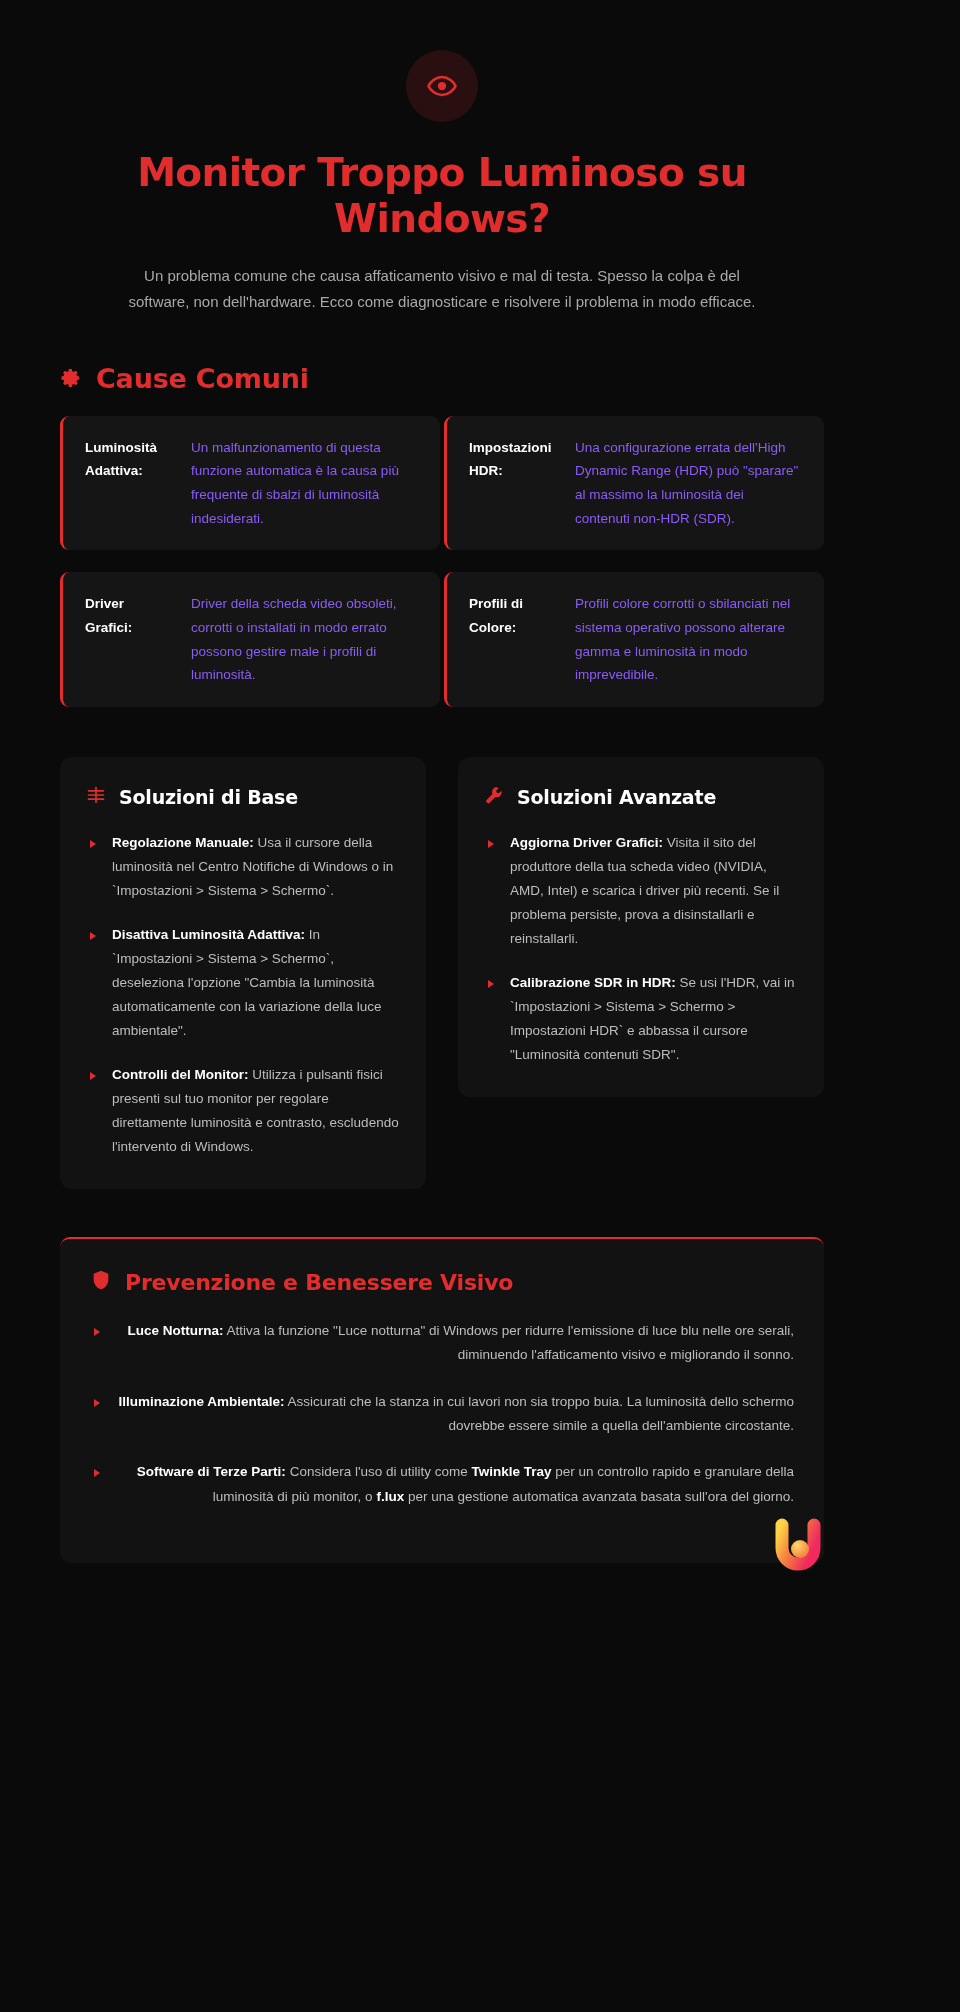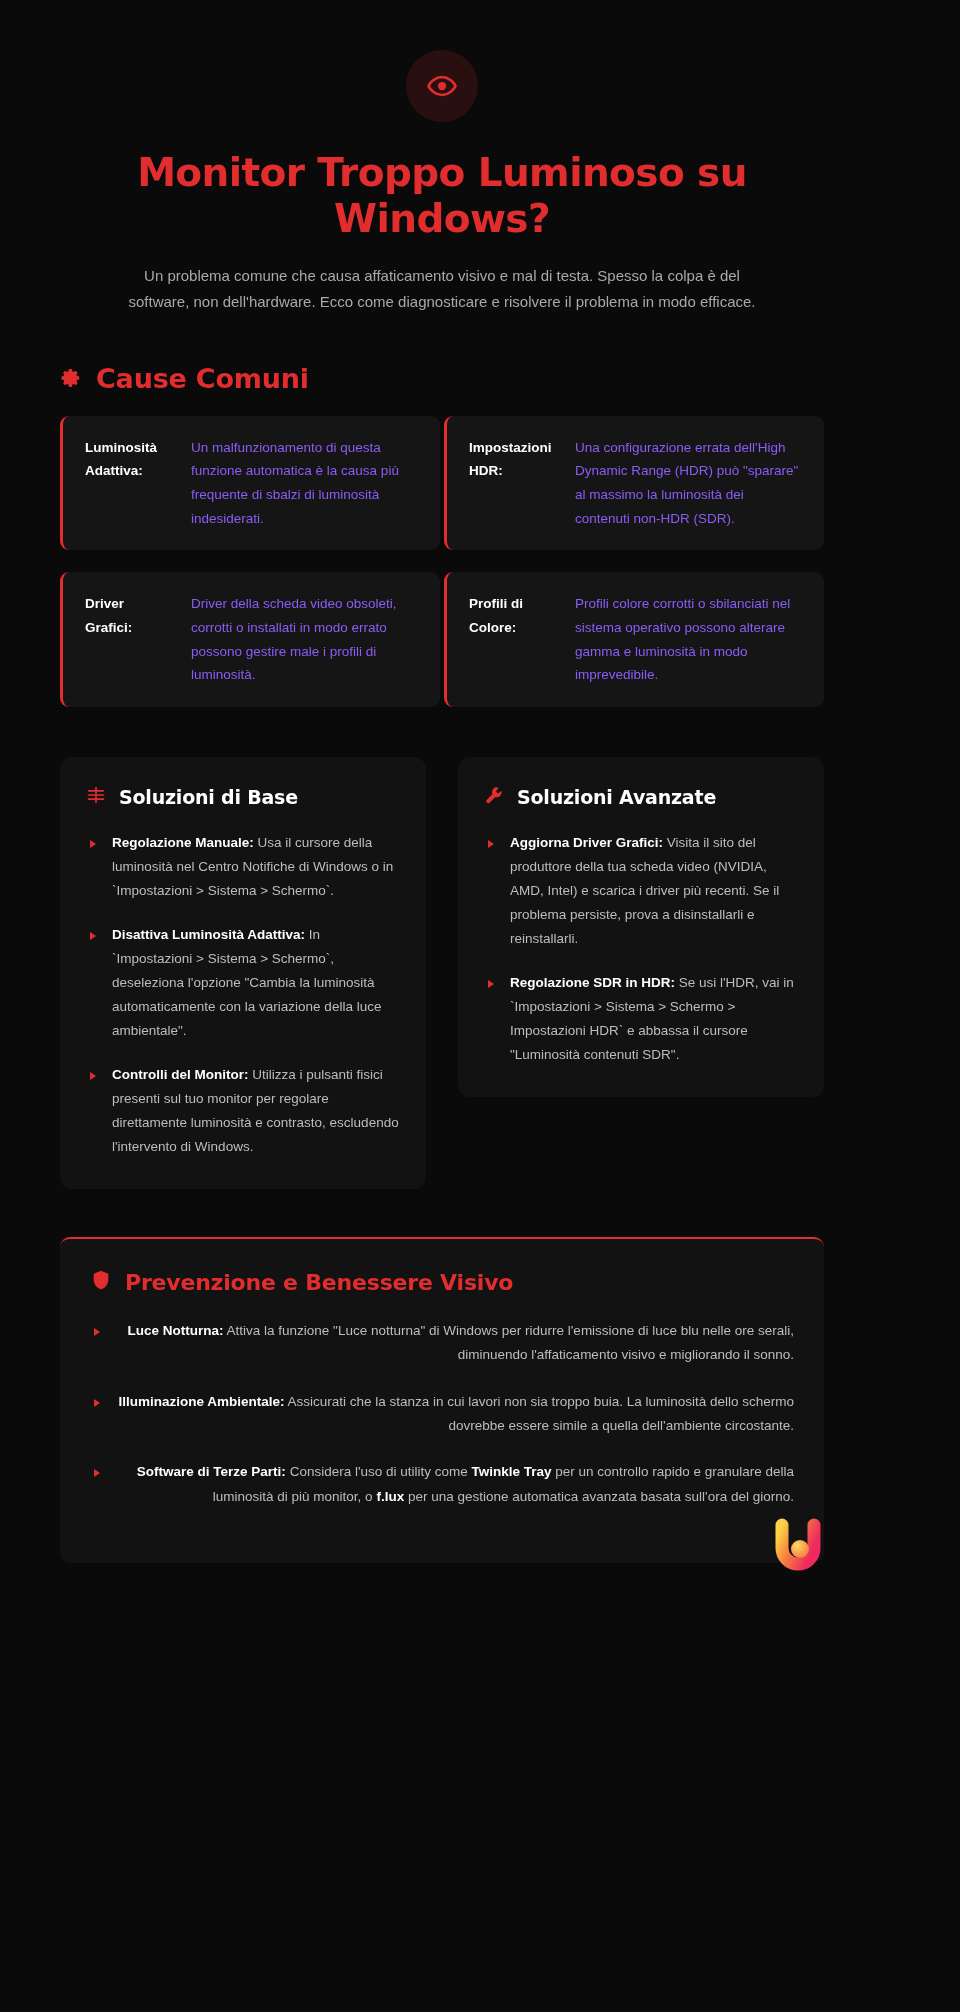--- a/index.html
+++ b/index.html
@@ -269,21 +269,21 @@
             <path fill="#e12d2d" d="M15.6 2.4a6 6 0 00-5.4 8.5l-7.3 7.3a1.6 1.6 0 000 2.3l1.2 1.2a1.6 1.6 0 002.3 0l7.3-7.3a6 6 0 007.3-7.6l-3.2 3.2-2.6-.6-.6-2.6 3.2-3.2a6 6 0 00-2.2-.2z"></path>
           </svg>
         </span>
         <span class="sh-text">Soluzioni Avanzate</span>
       </div>
       <ul class="bullets">
         <li>
           <b>Aggiorna Driver Grafici:</b><span> Visita il sito del produttore della tua scheda video (NVIDIA, AMD, Intel) e scarica i driver più recenti. Se il problema persiste, prova a disinstallarli e reinstallarli.</span>
         </li>
         <li>
-          <b>Regolazione SDR in HDR:</b><span> Se usi l'HDR, vai in `Impostazioni &gt; Sistema &gt; Schermo &gt; Impostazioni HDR` e abbassa il cursore "Luminosità contenuti SDR".</span>
+          <b>Calibrazione SDR in HDR:</b><span> Se usi l'HDR, vai in `Impostazioni &gt; Sistema &gt; Schermo &gt; Impostazioni HDR` e abbassa il cursore "Luminosità contenuti SDR".</span>
         </li>
       </ul>
     </div>
 
   </div>
 
   <div class="prev-wrap">
     <div class="prev-card">
       <div class="prev-head">
         <span class="sh-icon">

